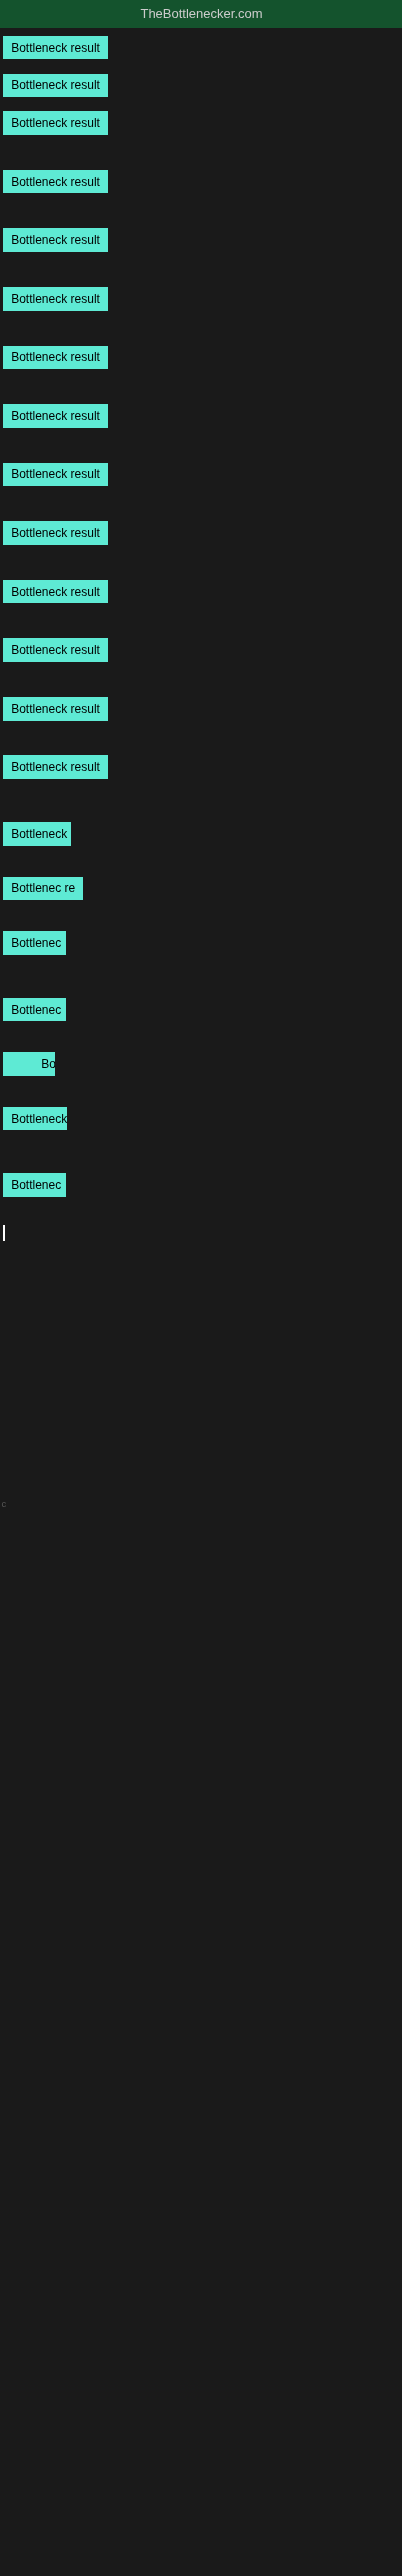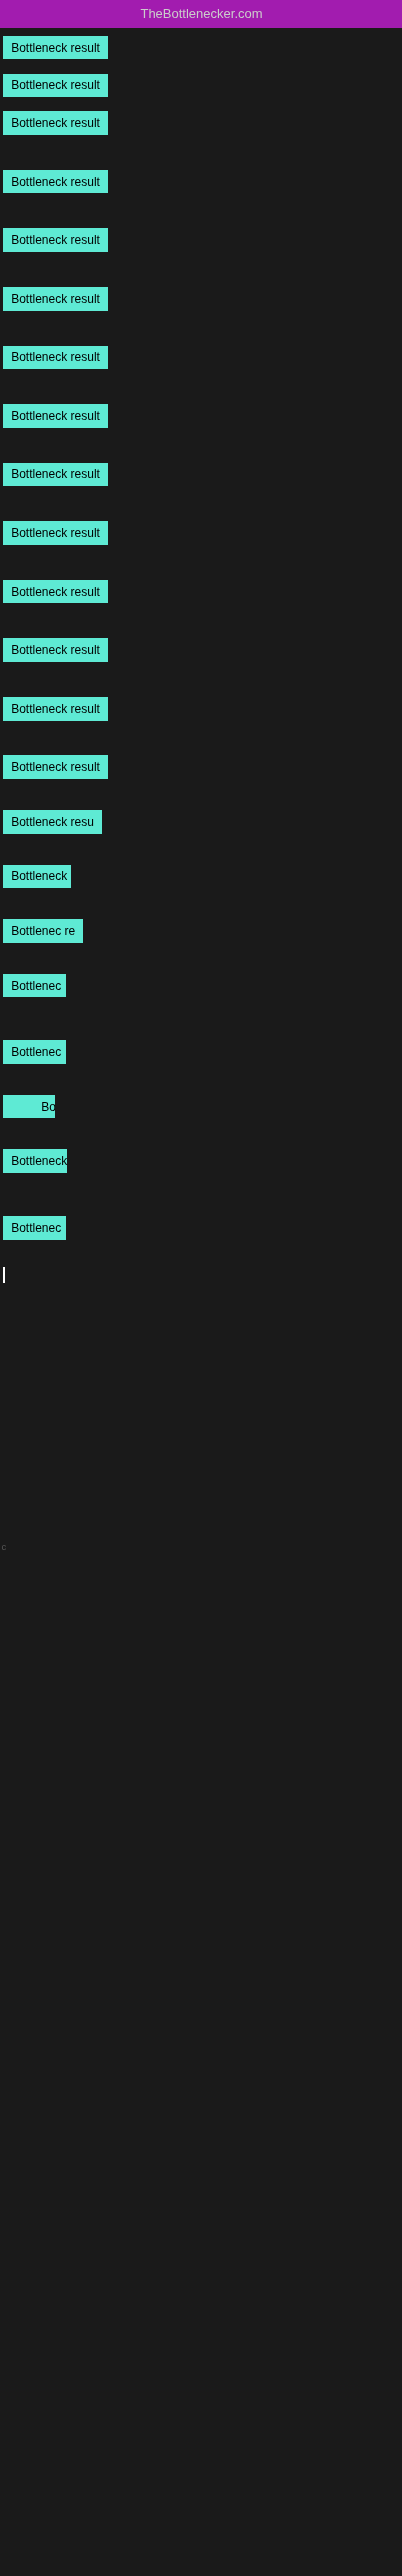--- a/index.html
+++ b/index.html
@@ -14,21 +14,21 @@
       background-color: #1a1a1a;
       font-family: Arial, sans-serif;
       position: relative;
     }
 
     .site-title {
       text-align: center;
       color: #cccccc;
       font-size: 13px;
       padding: 6.4px 0;
-      background-color: #a21caf;
+      background-color: #14532d;
     }
 
     .bottleneck-item {
       margin: 3.2px 1.6px;
       padding: 4.8px 8px;
       background-color: #5eead4;
       color: #000000;
       font-size: 12px;
       font-weight: normal;
       display: inline-block;
@@ -111,23 +111,20 @@
   <div style="height: 16px;"></div>
   <div class="row">
     <span class="bottleneck-item item-full">Bottleneck result</span>
   </div>
   <div style="height: 16px;"></div>
   <div class="row">
     <span class="bottleneck-item item-full">Bottleneck result</span>
   </div>
   <div style="height: 12px;"></div>
 
-  <div class="row">
-    <span class="bottleneck-item" style="max-width:113px; overflow:hidden;">Bottleneck resu</span>
-  </div>
   <div style="height: 12px;"></div>
   <div class="row">
     <span class="bottleneck-item" style="max-width:68px; overflow:hidden;">Bottleneck</span>
   </div>
   <div style="height: 12px;"></div>
   <div class="row">
     <span class="bottleneck-item" style="max-width:89px; overflow:hidden;">Bottlenec re</span>
   </div>
   <div style="height: 12px;"></div>
   <div class="row">

